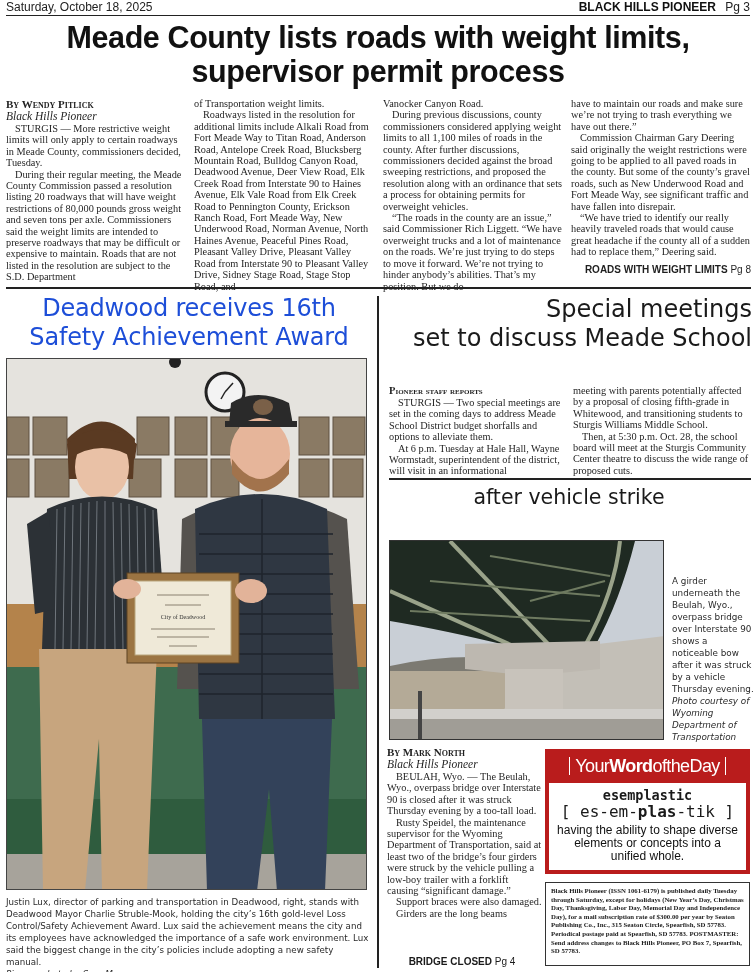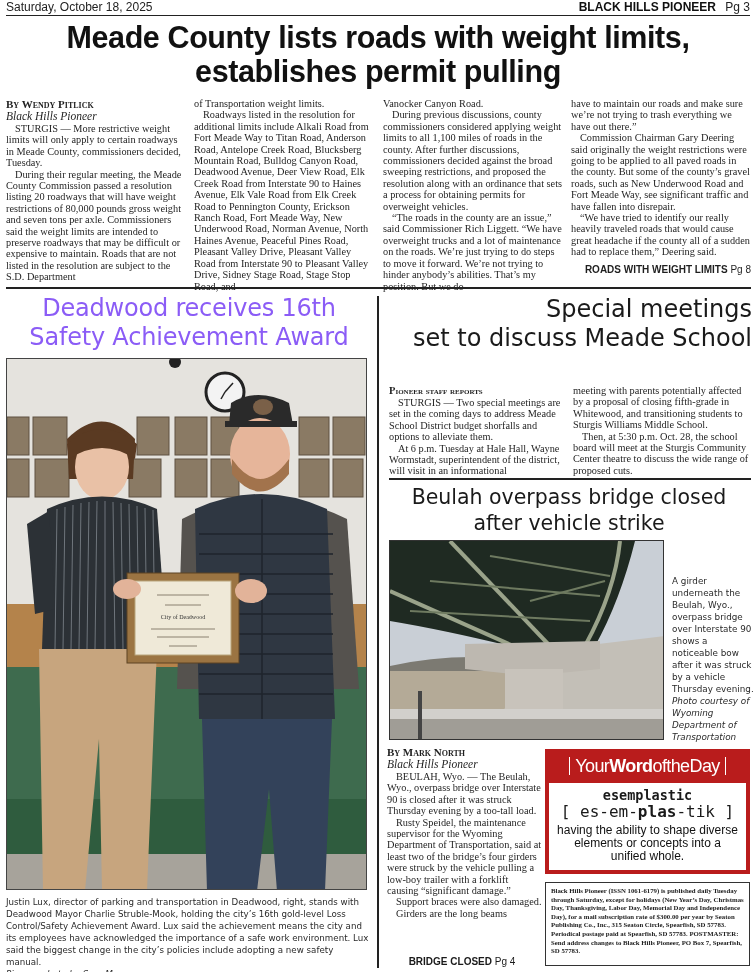--- a/index.html
+++ b/index.html
@@ -26,21 +26,21 @@
   #col-3 { left: 383px; top: 98px; width: 181px; }
   #col-4 { left: 571px; top: 98px; width: 180px; }
 
   .jump { font-family: "Liberation Sans", sans-serif; font-size: 10px; text-align: right; margin-top: 6px; }
   .jump b { font-weight: bold; }
 
   .rule-h { position: absolute; background: #222; height: 1.5px; }
   .rule-v { position: absolute; background: #222; width: 1.5px; }
 
   
-  #deadwood-headline { position: absolute; left: 6px; top: 294px; width: 366px; text-align: center; font-family: "DejaVu Sans", sans-serif; font-weight: normal; font-size: 24px; line-height: 29px; color: #8b5cf6; letter-spacing: -0.2px; }
+  #deadwood-headline { position: absolute; left: 6px; top: 294px; width: 366px; text-align: center; font-family: "DejaVu Sans", sans-serif; font-weight: normal; font-size: 24px; line-height: 29px; color: #1d4ed8; letter-spacing: -0.2px; }
   #deadwood-photo { position: absolute; left: 6px; top: 358px; width: 361px; height: 532px; border: 1px solid #444; overflow: hidden; background: #e7e5e0; }
   #deadwood-caption { position: absolute; left: 6px; top: 896px; width: 364px; font-family: "DejaVu Sans", sans-serif; font-size: 8.7px; line-height: 12px; color: #2a2a2a; }
   #deadwood-caption .credit { font-style: italic; }
 
   
   #meetings-headline { position: absolute; left: 386px; top: 295px; width: 366px; text-align: right; font-family: "DejaVu Sans", sans-serif; font-size: 24px; line-height: 29px; color: #1a1a1a; }
   #meetings-body { position: absolute; left: 389px; top: 385px; width: 362px; }
   #meetings-col-a { position: absolute; left: 0; top: 0; width: 178px; }
   #meetings-col-b { position: absolute; left: 184px; top: 0; width: 178px; }
   .byline-staff { font-family: "Liberation Serif", serif; font-weight: bold; font-variant: small-caps; font-size: 10.5px; line-height: 12px; }
@@ -73,21 +73,21 @@
 <body>
 
 <div id="running-header">
   <span id="running-date">Saturday, October 18, 2025</span>
   <span id="running-paper">BLACK HILLS PIONEER</span>
   <span id="running-page">Pg 3</span>
 </div>
 
 <div id="main-headline">
   <div>Meade County lists roads with weight limits,</div>
-  <div>establishes permit pulling</div>
+  <div>supervisor permit process</div>
 </div>
 
 <div class="col body-text" id="col-1">
   <div class="byline">By Wendy Pitlick</div>
   <div class="affil">Black Hills Pioneer</div>
   <p>STURGIS — More restrictive weight limits will only apply to certain roadways in Meade County, commissioners decided, Tuesday.</p>
   <p>During their regular meeting, the Meade County Commission passed a resolution listing 20 roadways that will have weight restrictions of 80,000 pounds gross weight and seven tons per axle. Commissioners said the weight limits are intended to preserve roadways that may be difficult or expensive to maintain. Roads that are not listed in the resolution are subject to the S.D. Department</p>
 </div>
 <div class="col body-text" id="col-2">
   <p style="text-indent:0">of Transportation weight limits.</p>
@@ -229,21 +229,20 @@
     <p>STURGIS — Two special meetings are set in the coming days to address Meade School District budget shorfalls and options to alleviate them.</p>
     <p>At 6 p.m. Tuesday at Hale Hall, Wayne Wormstadt, superintendent of the district, will visit in an informational</p>
   </div>
   <div id="meetings-col-b" class="body-text">
     <p style="text-indent:0">meeting with parents potentially affected by a proposal of closing fifth-grade in Whitewood, and transitioning students to Sturgis Williams Middle School.</p>
     <p>Then, at 5:30 p.m. Oct. 28, the school board will meet at the Sturgis Community Center theatre to discuss the wide range of proposed cuts.</p>
   </div>
 </div>
 
 <div id="beulah-headline">
-  <div>Beulah overpass bridge closed</div>
   <div>after vehicle strike</div>
 </div>
 
 <div id="beulah-photo">
   <svg width="275" height="200" viewBox="0 0 275 200">
     <rect x="0" y="0" width="275" height="200" fill="#c9cfd6"></rect>
 
     <path d="M0 125 Q60 112 120 118 L275 115 L275 150 L0 150 Z" fill="#7c7a72"></path>
     <rect x="0" y="130" width="275" height="45" fill="#b4aa97"></rect>
 

